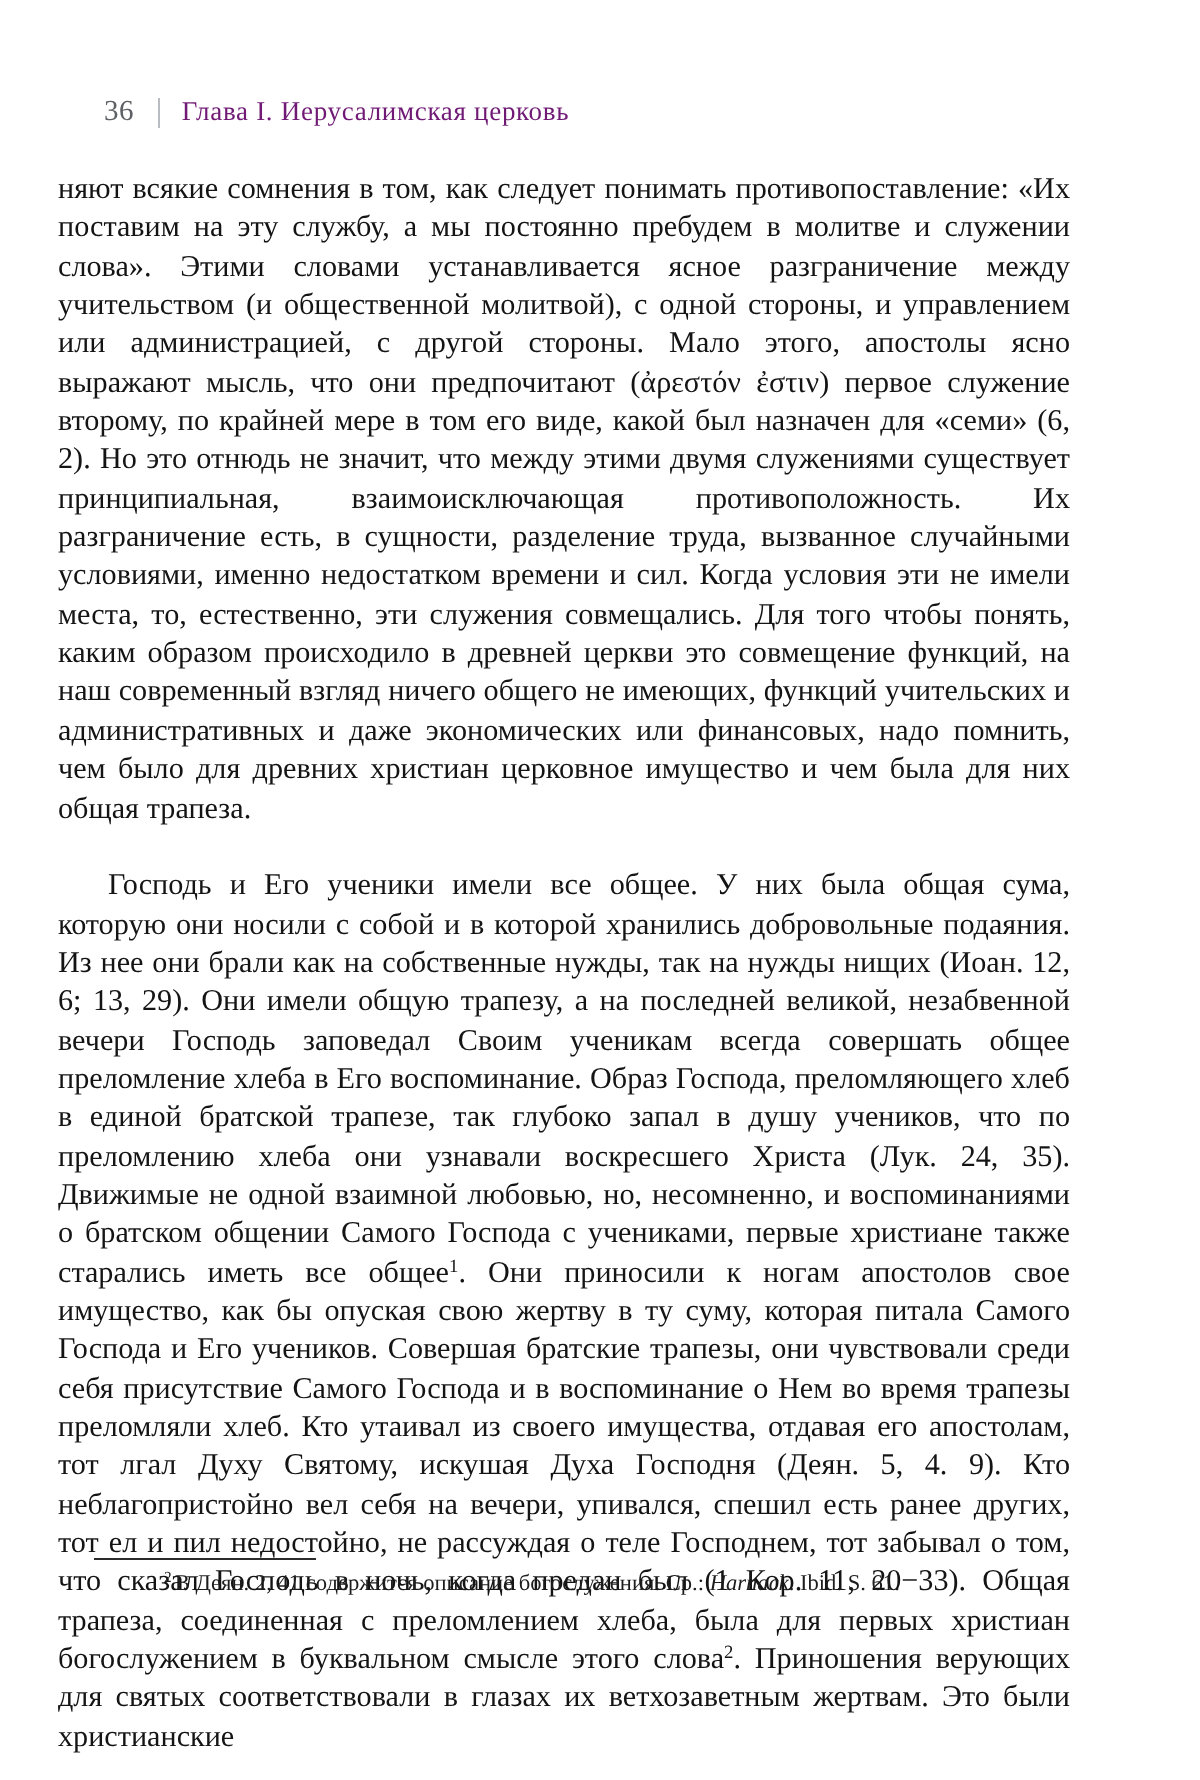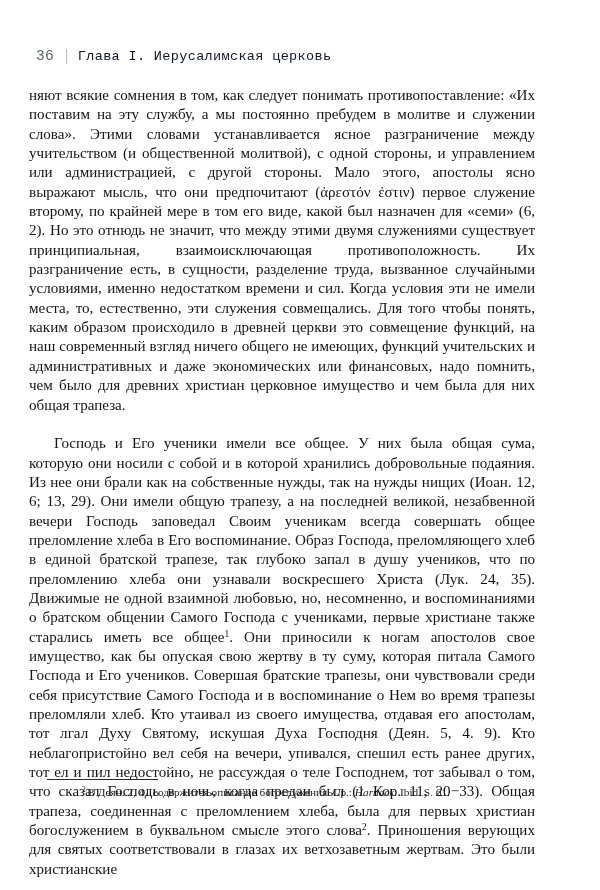--- a/index.html
+++ b/index.html
@@ -23,48 +23,48 @@
     left: 0;
     top: 0;
     width: 600px;
     height: 890px;
     background: #ffffff;
   }
 
   
   .running-head {
     position: absolute;
-    left: 36px;
+    left: 52px;
     top: 45px;
     width: 506px;
     height: 22px;
     display: flex;
     align-items: center;
-    font-family: Liberation Mono, monospace;
+    font-family: Liberation Serif, serif;
     font-size: 13.5px;
     font-weight: 300;
     letter-spacing: 0.35px;
     color: #6e7175;
     white-space: nowrap;
   }
   .running-head .folio {
     font-size: 14.5px;
     color: #5d6064;
     letter-spacing: 0.2px;
   }
   .running-head .rule {
     display: inline-block;
     width: 1px;
     height: 15px;
     background: #b9bcc0;
     margin: 0 11px 0 12px;
     flex: 0 0 auto;
   }
   .running-head .chapter {
-    color: #0f172a;
+    color: #701a75;
   }
 
   
   .textblock {
     position: absolute;
     left: 29px;
     top: 86px;
     width: 506px;
   }
 

